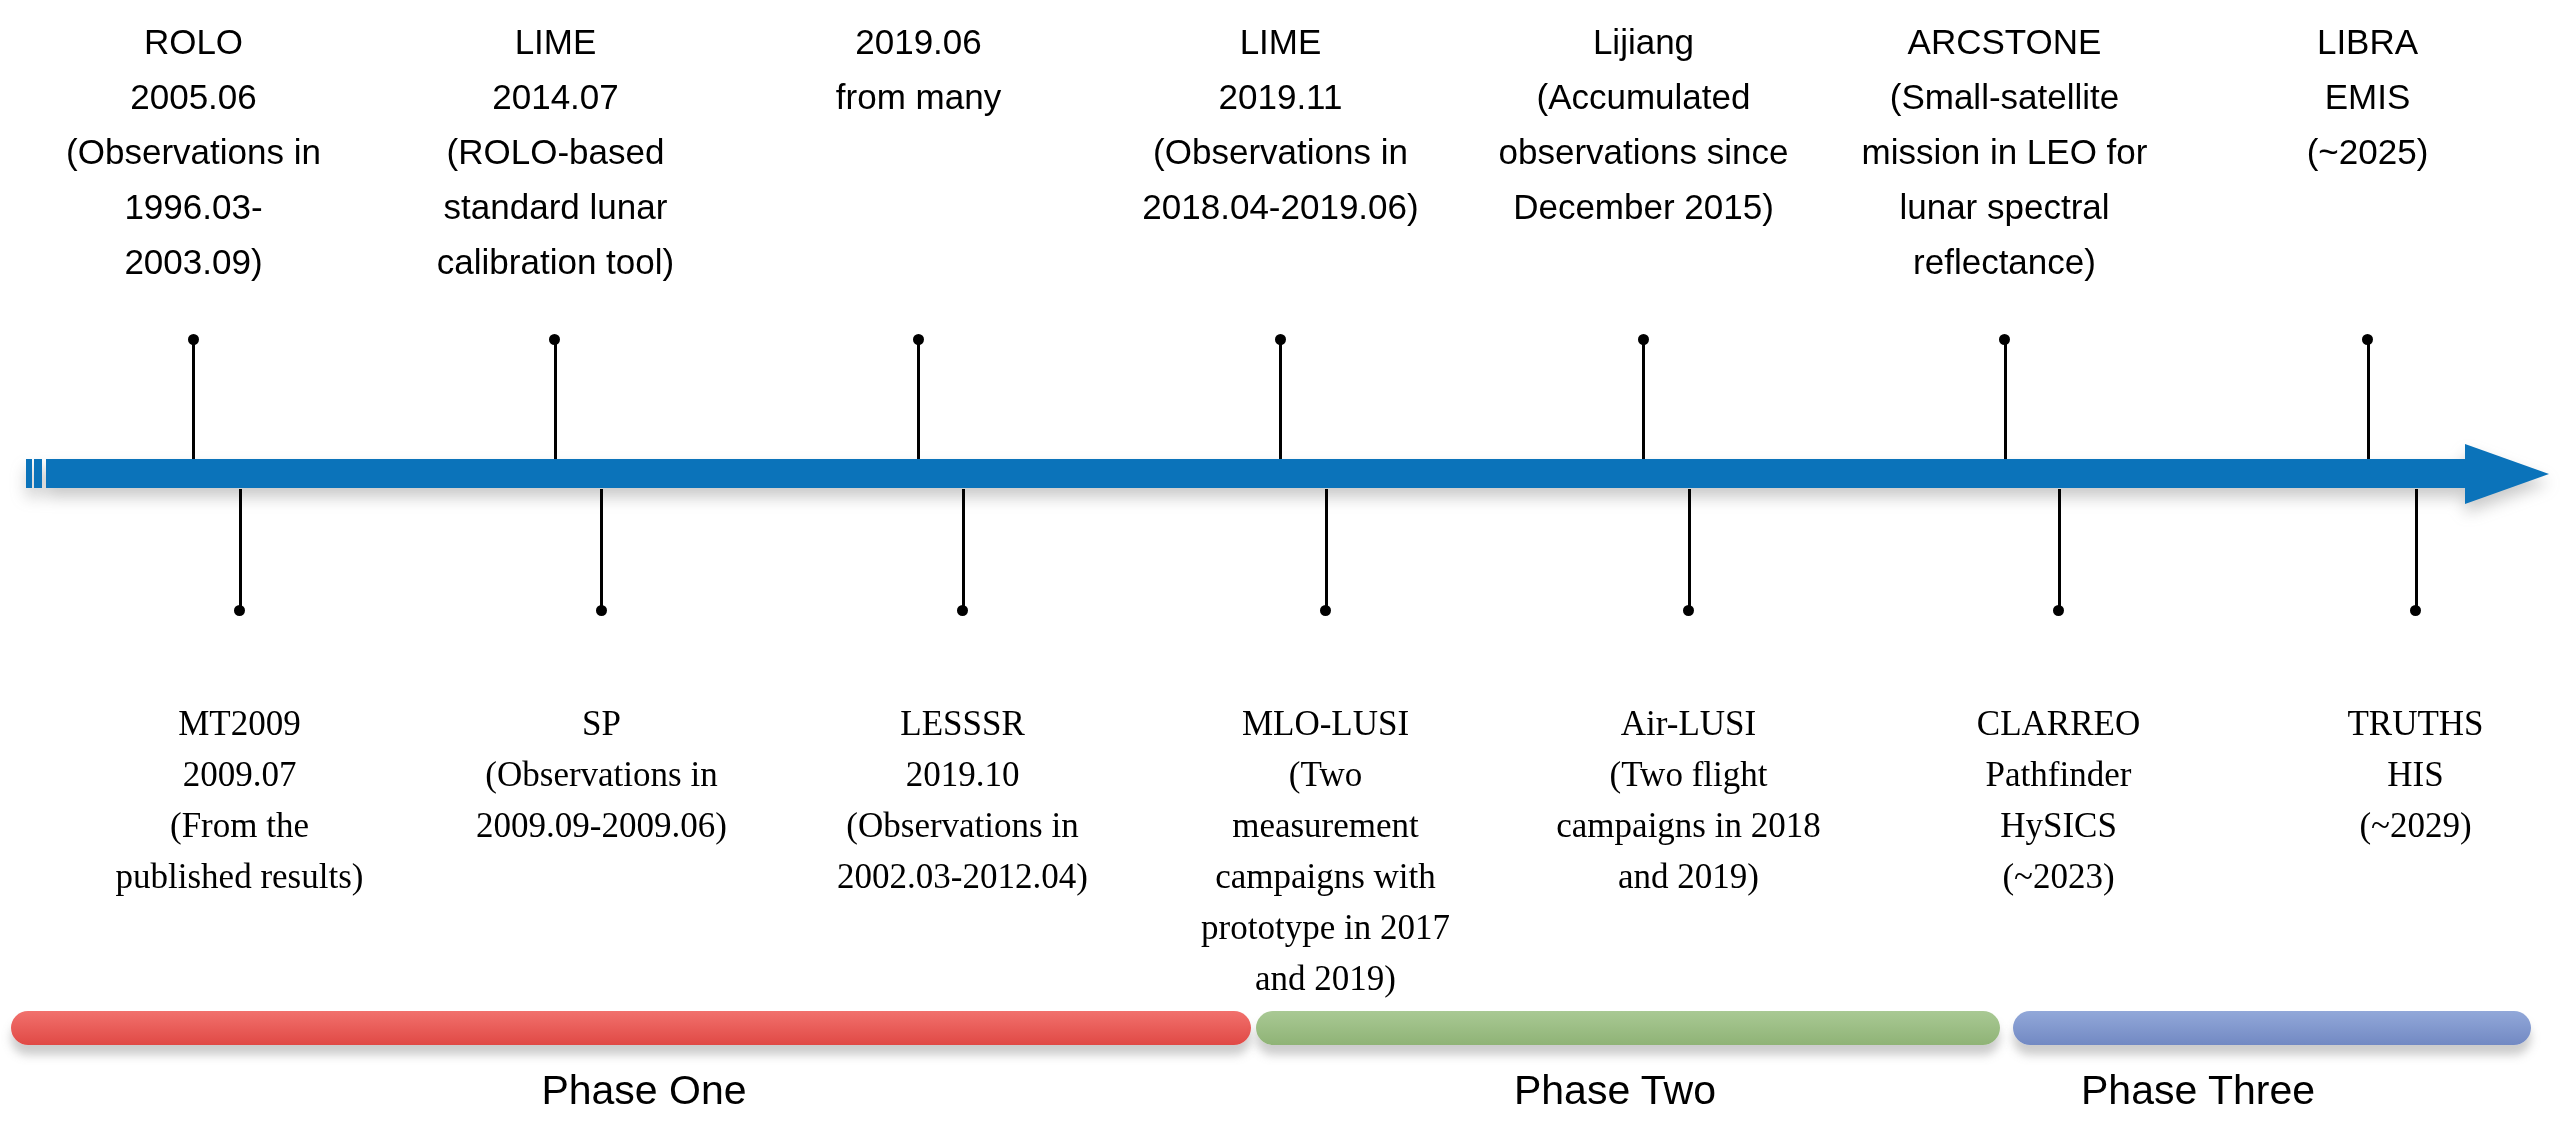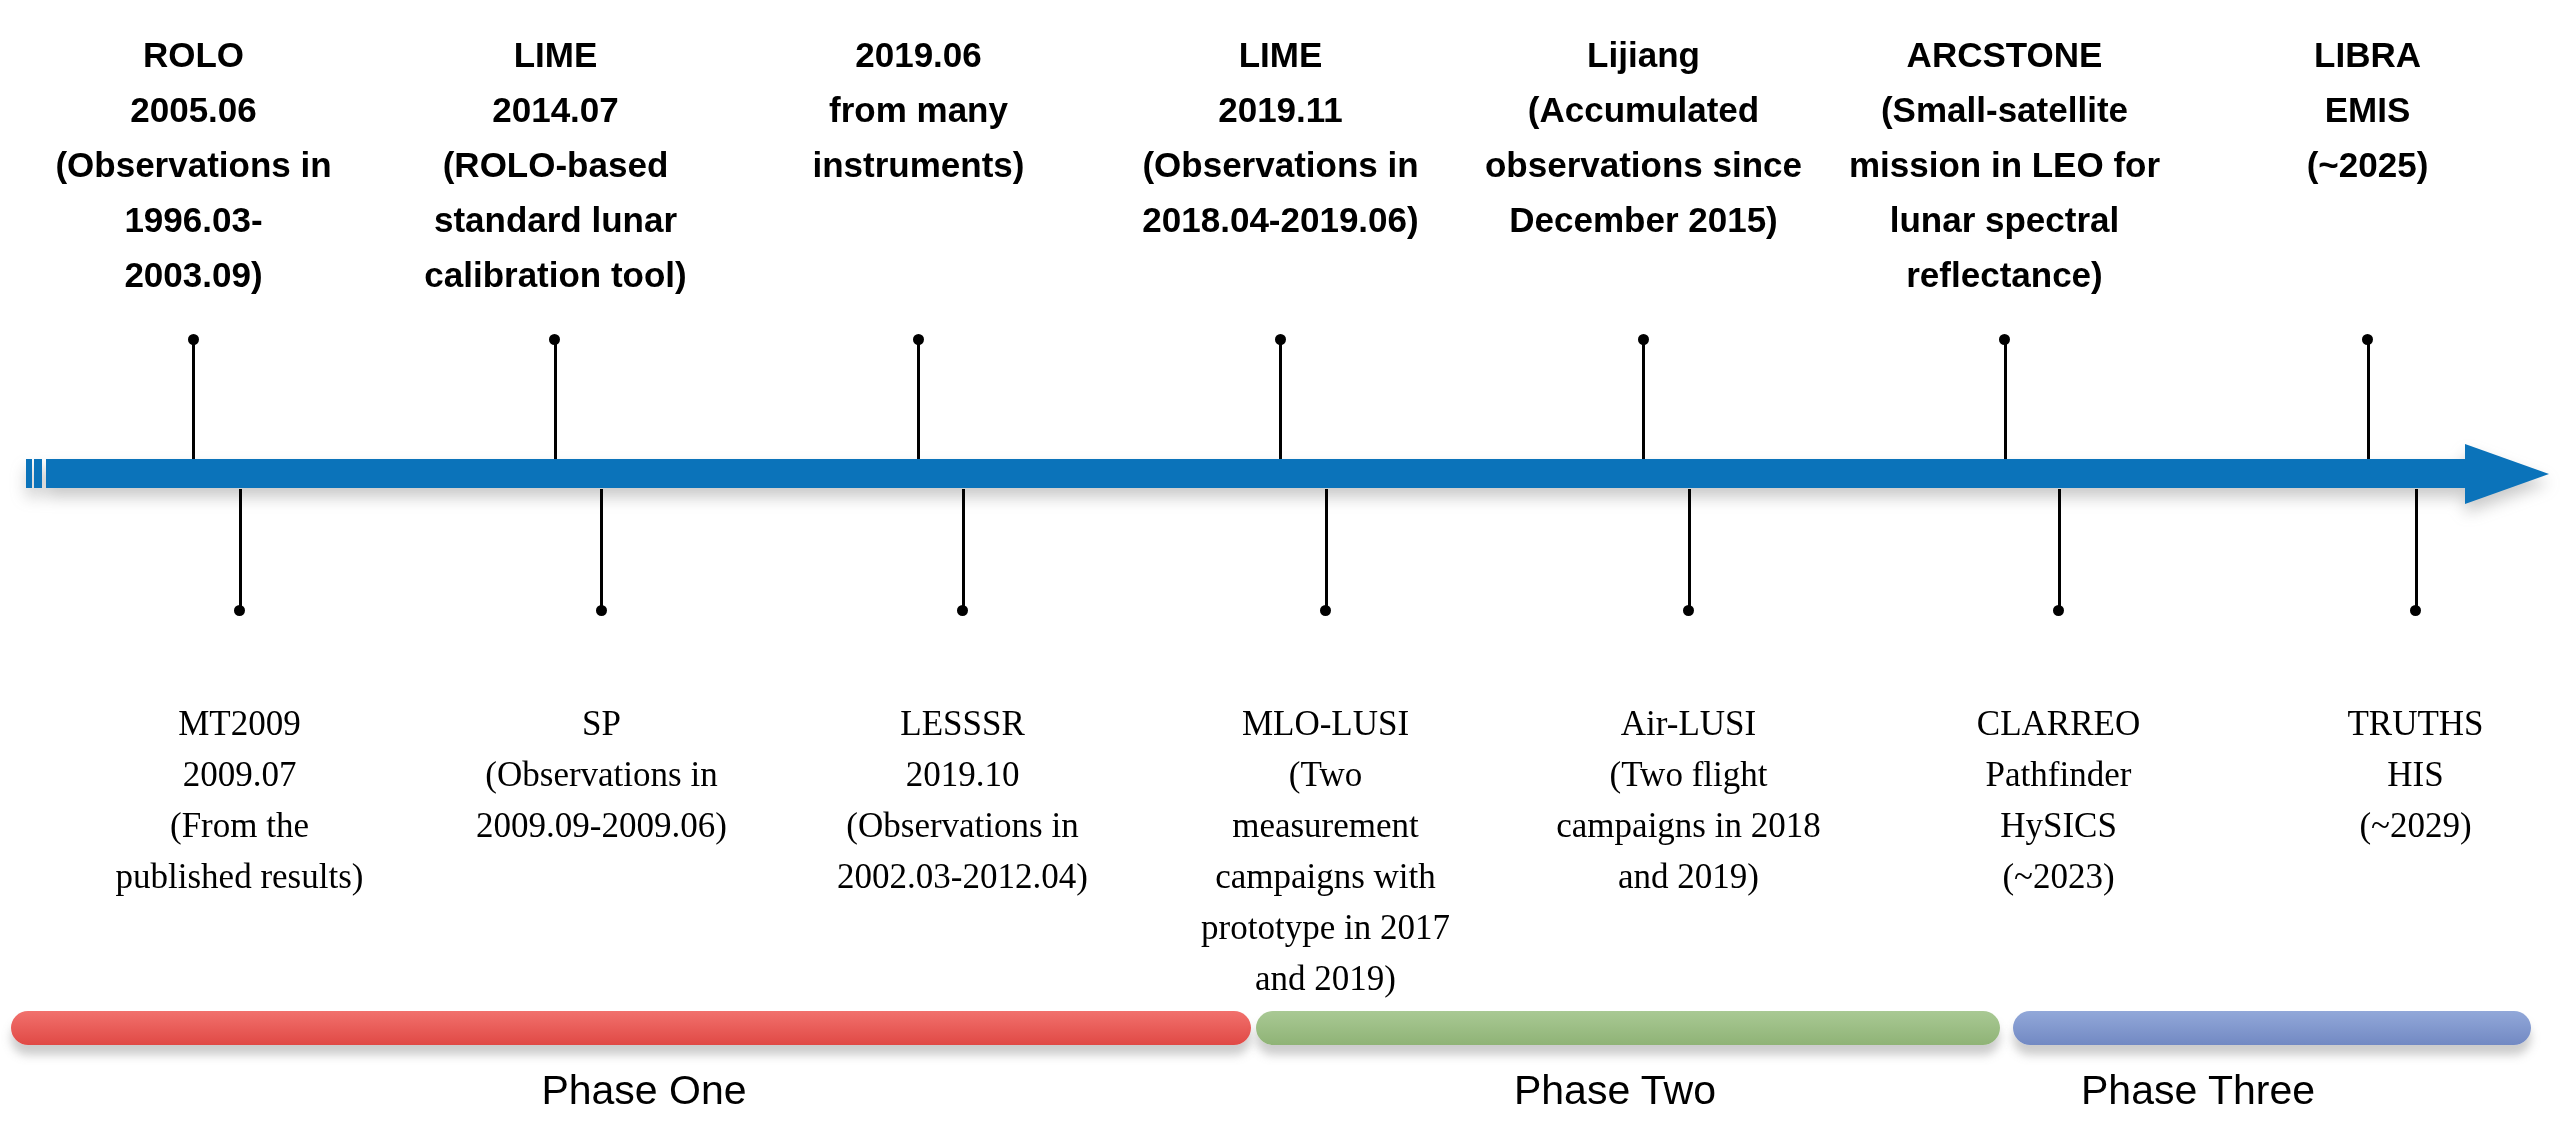--- a/index.html
+++ b/index.html
@@ -13,21 +13,21 @@
   }
   .col{
     position:absolute;
     width:355px;
     text-align:center;
     font-size:35px;
     letter-spacing:0px;
   }
   .col .line{line-height:55px;white-space:nowrap;}
   .col.bottom .line{line-height:51px;font-family:Liberation Serif, serif;}
-  .col.top{top:27px;font-weight:bold;}
+  .col.top{top:14px;}
   .col.bottom{top:698px;}
   .stem{
     position:absolute;
     width:2.5px;
     background:#000;
   }
   .dot{
     position:absolute;
     width:11.4px;height:11.4px;
     border-radius:50%;
@@ -89,21 +89,20 @@
   <div class="col top" style="left:378px">
     <div class="line">LIME</div>
     <div class="line">2014.07</div>
     <div class="line">(ROLO-based</div>
     <div class="line">standard lunar</div>
     <div class="line">calibration tool)</div>
   </div>
   <div class="col top" style="left:741px">
     <div class="line">2019.06</div>
     <div class="line">from many</div>
-    <div class="line">instruments)</div>
   </div>
   <div class="col top" style="left:1103px">
     <div class="line">LIME</div>
     <div class="line">2019.11</div>
     <div class="line">(Observations in</div>
     <div class="line">2018.04-2019.06)</div>
   </div>
   <div class="col top" style="left:1466px">
     <div class="line">Lijiang</div>
     <div class="line">(Accumulated</div>

